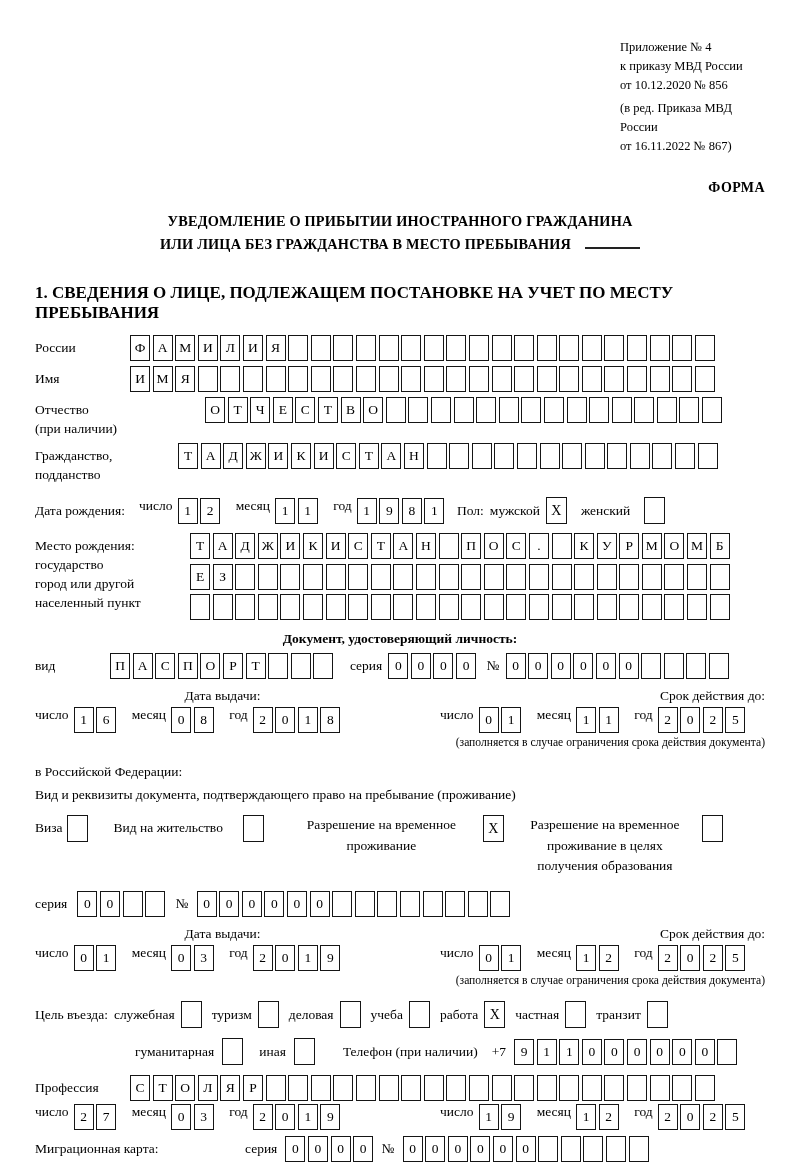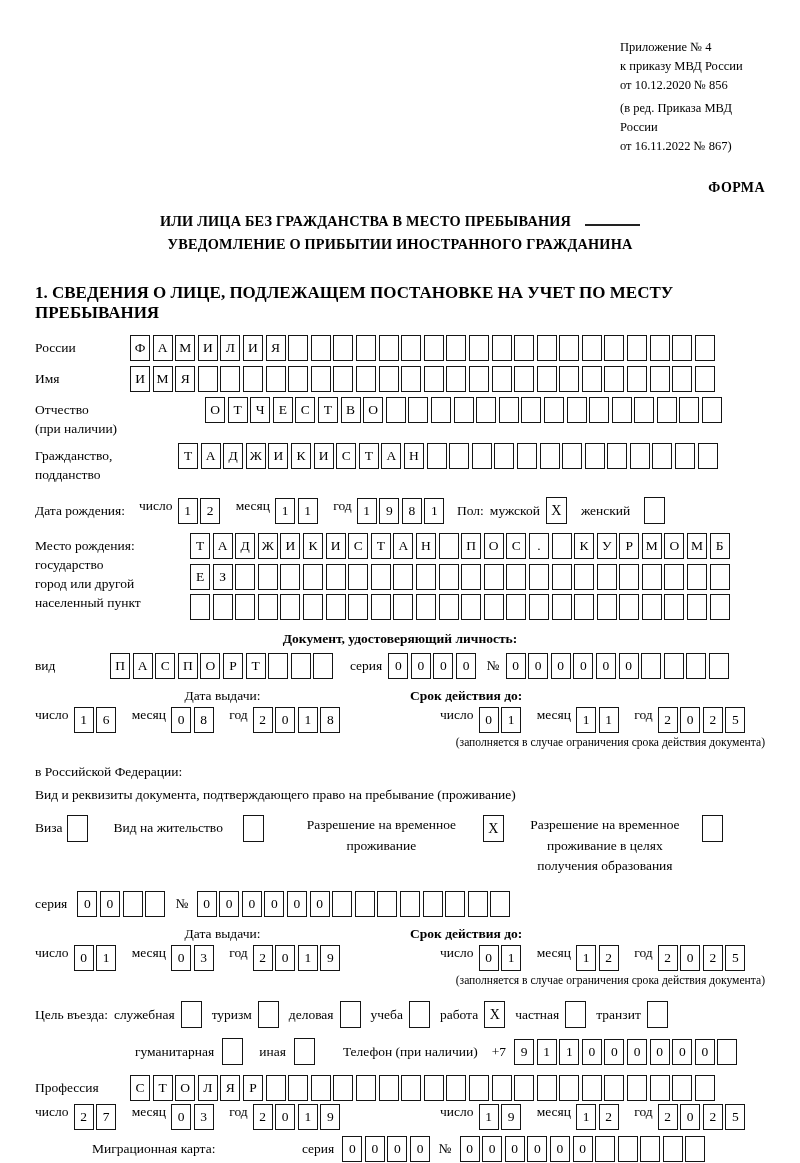--- a/index.html
+++ b/index.html
@@ -26,21 +26,21 @@
     text-align:center;font-size:13.5px;line-height:24px;background:#fff;
   }
   .stack .cells{margin-bottom:4.5px;}
   .cb{
     display:inline-block;width:19px;height:25px;border:1.8px solid #151515;
     text-align:center;line-height:25px;font-size:14px;vertical-align:middle;background:#fff;flex:none;
   }
   
   .subrow{display:flex;margin-top:9px;}
   .subrow .lft{width:375px;text-align:center;}
-  .subrow .rgt{flex:1;text-align:left;font-weight:bold;}
+  .subrow .rgt{flex:1;text-align:right;}
   .daterow{display:flex;margin-top:3px;align-items:center;}
   .dg{display:flex;}
   .dg .dlbl{margin-right:5px;}
   .dg .gap{margin-left:11px;}
   .dg .cells{margin-right:2px;}
   .dleft{width:375px;}
   .note{font-size:11.6px;text-align:right;margin-top:3px;}
   .para{margin-top:12px;line-height:1.7;}
   
   .visarow{display:flex;align-items:flex-start;margin-top:8px;}
@@ -48,42 +48,42 @@
   .vitem .vt{padding-top:5px;}
   .ctr{text-align:center;line-height:1.55;}
   
   .purpose{display:flex;align-items:center;margin-top:14px;flex-wrap:nowrap;}
   .purpose .pt{margin:0 6px 0 10px;}
   .purpose .pt.first{margin-left:0;}
   .p2{display:flex;align-items:center;margin-top:10px;margin-left:100px;}
   .p2 .pt{margin:0 8px 0 0;}
   .p2 .tel{margin:0 14px 0 28px;text-align:right;}
   .p2 .pfx{margin-right:8px;}
-  .mig{display:flex;align-items:center;margin-top:6px;justify-content:center;}
+  .mig{display:flex;align-items:center;margin-top:6px;}
   .mig .t{margin-right:8px;}
   .small-gap{margin-left:14px;margin-right:6px;}
 </style>
 </head>
 <body>
 
 <div class="page">
 
   <div class="hdr">
     <div>Приложение № 4</div>
     <div>к приказу МВД России</div>
     <div>от 10.12.2020 № 856</div>
     <div class="ed">(в ред. Приказа МВД России</div>
     <div>от 16.11.2022 № 867)</div>
   </div>
 
   <div class="forma">ФОРМА</div>
 
   <div class="title">
+    <div>УВЕДОМЛЕНИЕ О ПРИБЫТИИ ИНОСТРАННОГО ГРАЖДАНИНА</div>
     <div><span>ИЛИ ЛИЦА БЕЗ ГРАЖДАНСТВА В МЕСТО ПРЕБЫВАНИЯ</span><span class="uline"></span></div>
-    <div>УВЕДОМЛЕНИЕ О ПРИБЫТИИ ИНОСТРАННОГО ГРАЖДАНИНА</div>
   </div>
 
   <div class="sec">1. СВЕДЕНИЯ О ЛИЦЕ, ПОДЛЕЖАЩЕМ ПОСТАНОВКЕ НА УЧЕТ ПО МЕСТУ ПРЕБЫВАНИЯ</div>
 
   <div class="frow">
     <div class="flabel w95">России</div>
     <div class="cells">
         <span class="cell">Ф</span>
         <span class="cell">А</span>
         <span class="cell">М</span>

